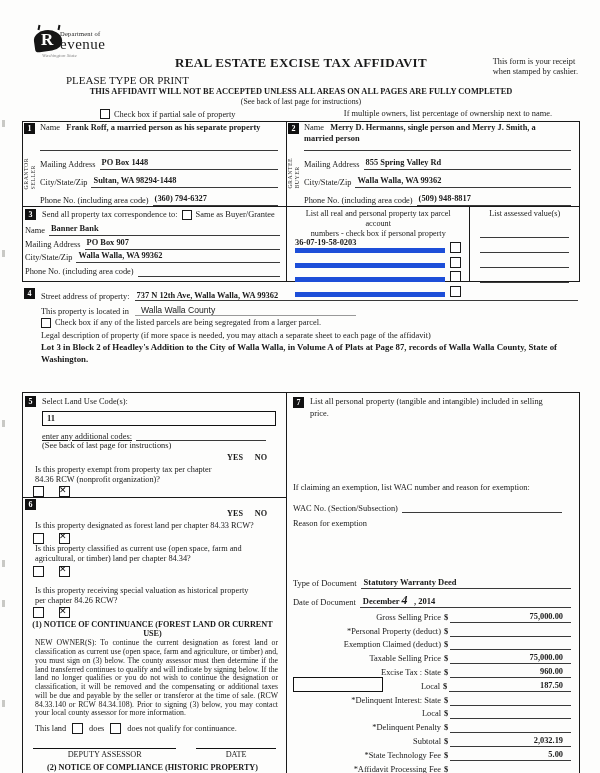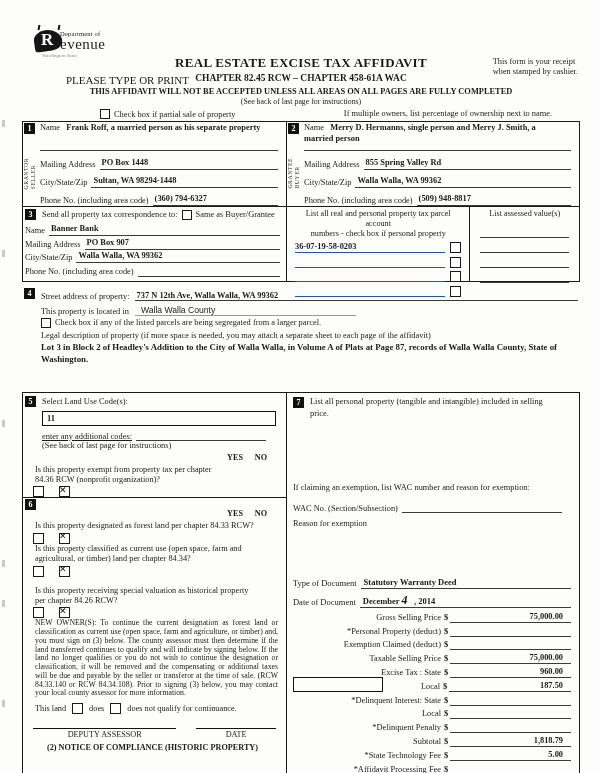--- a/index.html
+++ b/index.html
@@ -66,21 +66,21 @@
 
   
   .sec3{display:flex;border:1.2px solid #1a1a1a;border-top:none;height:74px;font-size:8.4px;}
   .s3-left{width:47.3%;box-sizing:border-box;padding:2px 6px 0 2px;}
   .s3-head{display:flex;align-items:center;gap:4px;}
   .s3-head .badge{margin-right:2px;}
   .s3-fields .f-row{height:13.5px;}
   .s3-mid{width:33%;box-sizing:border-box;border-left:1.2px solid #1a1a1a;padding:2px 8px 0 8px;}
   .s3-mid-head{text-align:center;font-size:8.2px;line-height:1.2;}
   .parcel-row{display:flex;align-items:flex-end;height:14.5px;gap:5px;}
-  .p-line{flex:1;border-bottom:1px solid #1d4ed8;font-weight:bold;padding-bottom:1px;min-height:9px;}
+  .p-line{flex:1;border-bottom:5px solid #1d4ed8;font-weight:bold;padding-bottom:1px;min-height:9px;}
   .s3-right{flex:1;box-sizing:border-box;border-left:1.2px solid #1a1a1a;padding:2px 10px 0 10px;}
   .s3-right-head{text-align:center;font-size:8.2px;}
   .assessed-line{border-bottom:1px solid #3a3a3a;height:14px;}
 
   
   .sec4{padding:4px 2px 0 2px;font-size:8.4px;}
   .s4-row{display:flex;align-items:flex-end;height:15px;}
   .s4-row .badge{margin-right:6px;align-self:center;}
   .s4-row .lab{padding-right:5px;white-space:nowrap;}
   .s4-row .val{flex:1;border-bottom:1px solid #3a3a3a;font-weight:bold;padding-left:2px;}
@@ -162,21 +162,20 @@
         </span>
         <span class="logo-text">
           <span class="logo-dept">Department of</span>
           <span class="logo-rev">evenue</span>
         </span>
       </div>
       <span class="logo-tag">Washington State</span>
     </div>
     <div class="title-block">
       <div class="title">REAL ESTATE EXCISE TAX AFFIDAVIT</div>
-      <div class="subtitle">CHAPTER 82.45 RCW – CHAPTER 458-61A WAC</div>
     </div>
     <div class="receipt-note">
       <div>This form is your receipt</div>
       <div>when stamped by cashier.</div>
     </div>
     <div class="please-type">PLEASE TYPE OR PRINT</div>
   </header>
 
   <div class="warning">THIS AFFIDAVIT WILL NOT BE ACCEPTED UNLESS ALL AREAS ON ALL PAGES ARE FULLY COMPLETED</div>
   <div class="see-back">(See back of last page for instructions)</div>
@@ -385,20 +384,21 @@
         </div>
         <div class="q-row" style="margin-top:9px">
           <span class="q-text">
             <span>Is this property receiving special valuation as historical property</span><br><span>per chapter 84.26 RCW?</span>
           </span>
           <span class="q-cbs">
             <span class="cb big"></span>
             <span class="cb big checked"></span>
           </span>
         </div>
+        <div class="notice-title">(1) NOTICE OF CONTINUANCE (FOREST LAND OR CURRENT USE)</div>
         <div class="notice-body">NEW OWNER(S): To continue the current designation as forest land or classification as current use (open space, farm and agriculture, or timber) and, you must sign on (3) below. The county assessor must then determine if the land transferred continues to qualify and will indicate by signing below. If the land no longer qualifies or you do not wish to continue the designation or classification, it will be removed and the compensating or additional taxes will be due and payable by the seller or transferor at the time of sale. (RCW 84.33.140 or RCW 84.34.108). Prior to signing (3) below, you may contact your local county assessor for more information.</div>
         <div class="thisland">
           <span>This land</span>
           <span class="cb big"></span>
           <span>does</span>
           <span class="cb big"></span>
           <span>does not  qualify for continuance.</span>
         </div>
         <div class="sig-row">
           <span class="sig deputy">DEPUTY ASSESSOR</span>
@@ -487,21 +487,21 @@
 
   <div class="money-row">
     <span class="m-label">*Delinquent Penalty</span>
     <span class="m-dollar">$</span>
     <span class="m-line m-value"></span>
   </div>
 
   <div class="money-row">
     <span class="m-label">Subtotal</span>
     <span class="m-dollar">$</span>
-    <span class="m-line m-value">1,818.79</span>
+    <span class="m-line m-value">2,032.19</span>
   </div>
 
   <div class="money-row">
     <span class="m-label">*State Technology Fee</span>
     <span class="m-dollar">$</span>
     <span class="m-line m-value">5.00</span>
   </div>
 
   <div class="money-row">
     <span class="m-label">*Affidavit Processing Fee</span>

